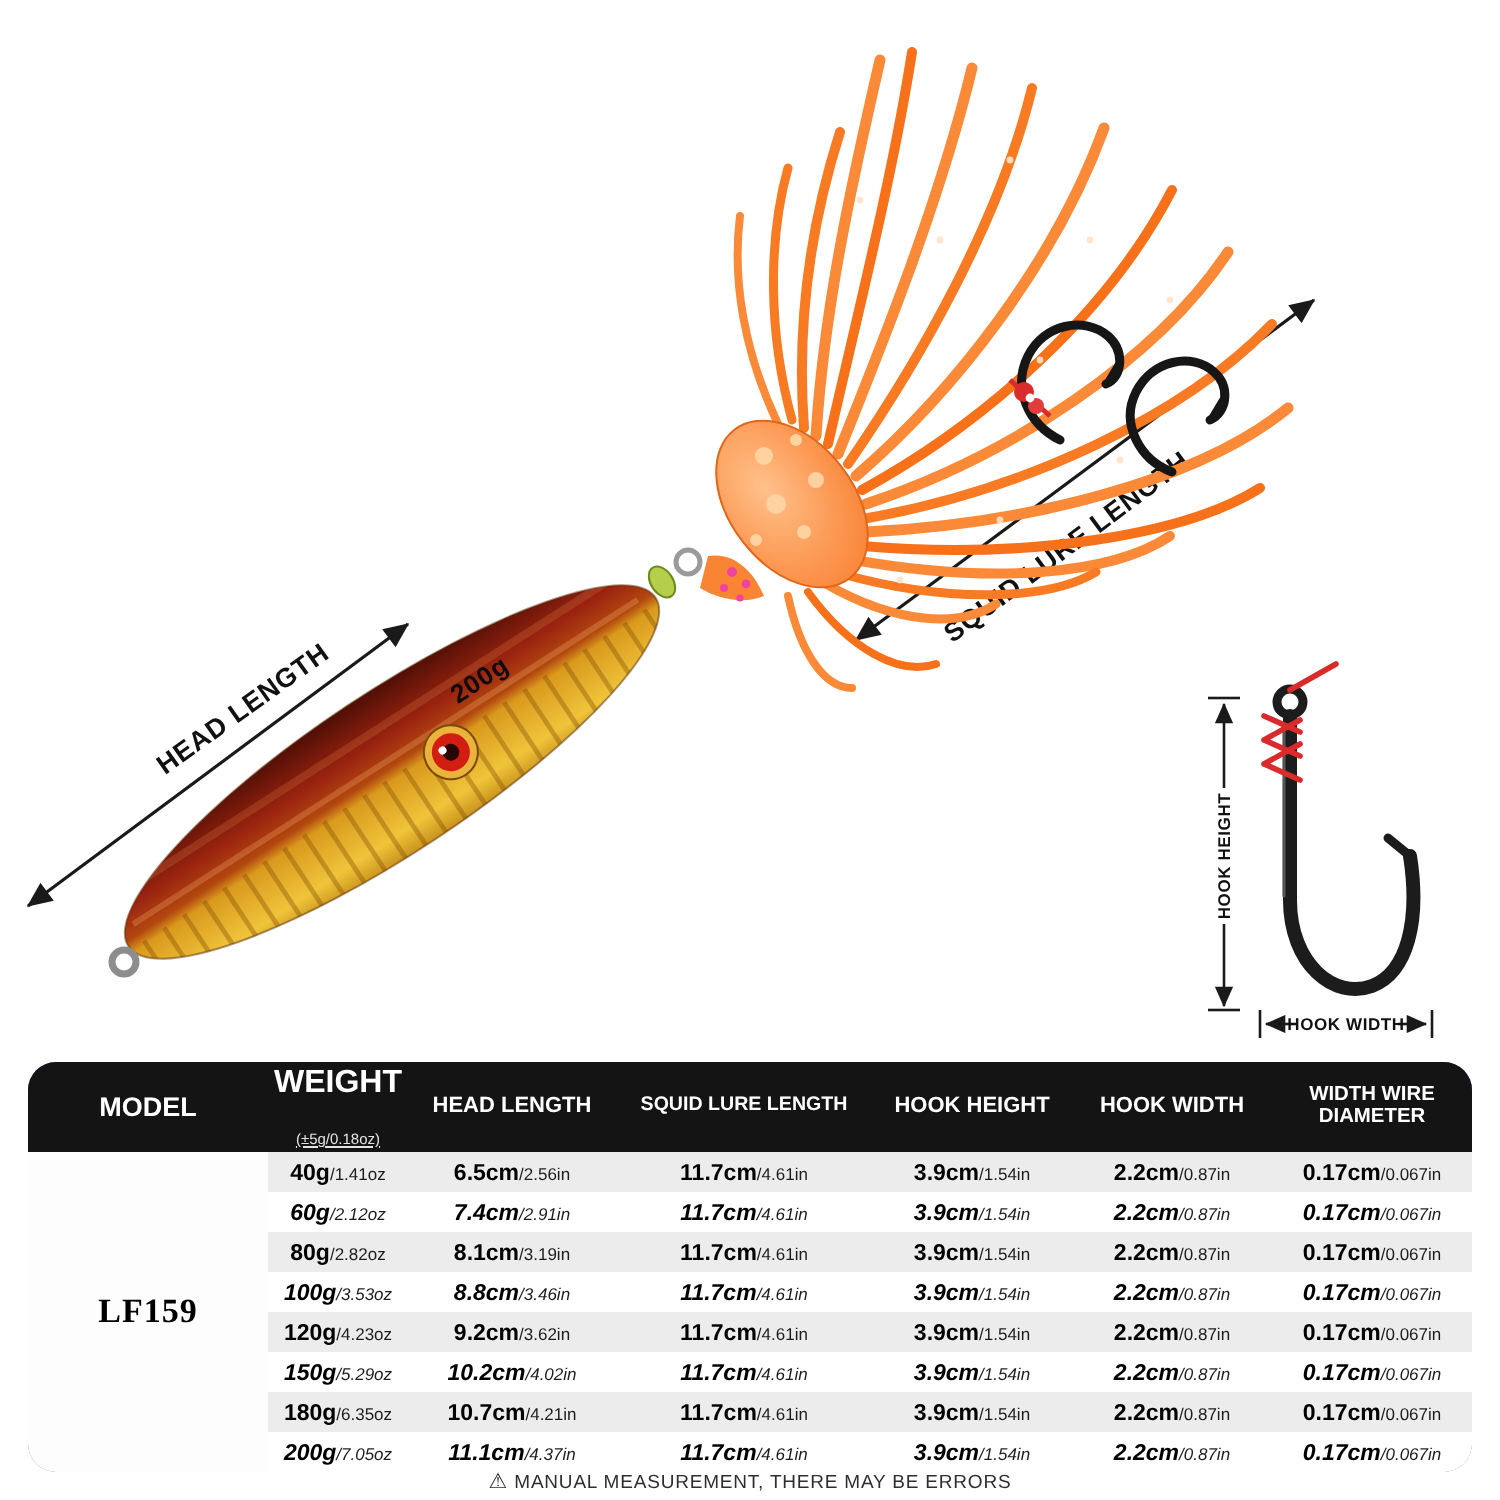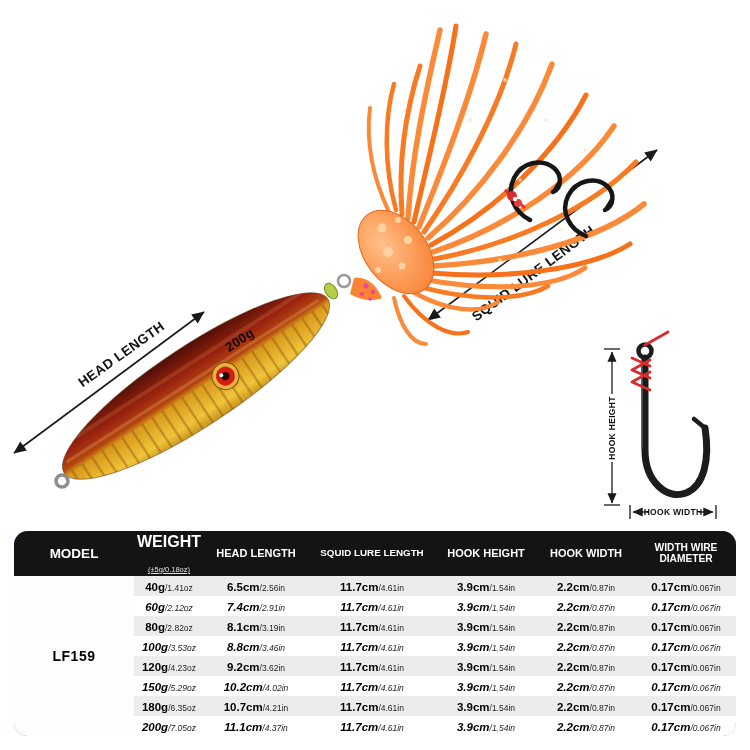--- a/index.html
+++ b/index.html
@@ -28,21 +28,21 @@
   }
   .h-main { font-size:11px; line-height:1.12; }
   th.col-0 .h-main { font-size:13.5px; }
   th.col-1 .h-main { font-size:16px; }
   th.col-3 .h-main { font-size:9.8px; }
   th.col-6 .h-main { font-size:10.2px; }
   .h-sub { font-size:7.5px; font-weight:normal; color:#e3e3e3; margin-top:14px;text-decoration:underline; }
   tbody td { text-align:center; vertical-align:middle; height:20px; padding:0 1px; }
   tbody tr.odd td { background:#ececec; }
   tbody tr.even td { background:#ffffff;font-style:italic; }
-  td.model-cell { background:#fdfdfd !important; font-size:14px; font-weight:bold; color:#000; letter-spacing:.5px; }
+  td.model-cell { background:#fdfdfd !important; font-size:17px; font-weight:bold; color:#000; letter-spacing:.5px;font-family:Liberation Serif, serif; }
   .c-main { font-size:11.5px; font-weight:bold; color:#000; }
   .c-sub { font-size:8.5px; color:#1c1c1c; }
 
   .footer {
     position:absolute; top:734px; left:0; width:750px;
     text-align:center; font-size:9.5px; color:#2e2e2e; letter-spacing:.4px;
   }
   .footer .warn { font-size:10.5px; margin-right:3px; }
 </style>
 </head>
@@ -324,14 +324,17 @@
             <td><span class="c-main">11.1cm</span><span class="c-sub">/4.37in</span></td>
             <td><span class="c-main">11.7cm</span><span class="c-sub">/4.61in</span></td>
             <td><span class="c-main">3.9cm</span><span class="c-sub">/1.54in</span></td>
             <td><span class="c-main">2.2cm</span><span class="c-sub">/0.87in</span></td>
             <td><span class="c-main">0.17cm</span><span class="c-sub">/0.067in</span></td>
           </tr>
         </tbody>
     </table>
   </div>
 
+  <div class="footer">
+    <span class="warn">⚠</span><span>MANUAL MEASUREMENT, THERE MAY BE ERRORS</span>
+  </div>
 
 </div>
 
 </body></html>

